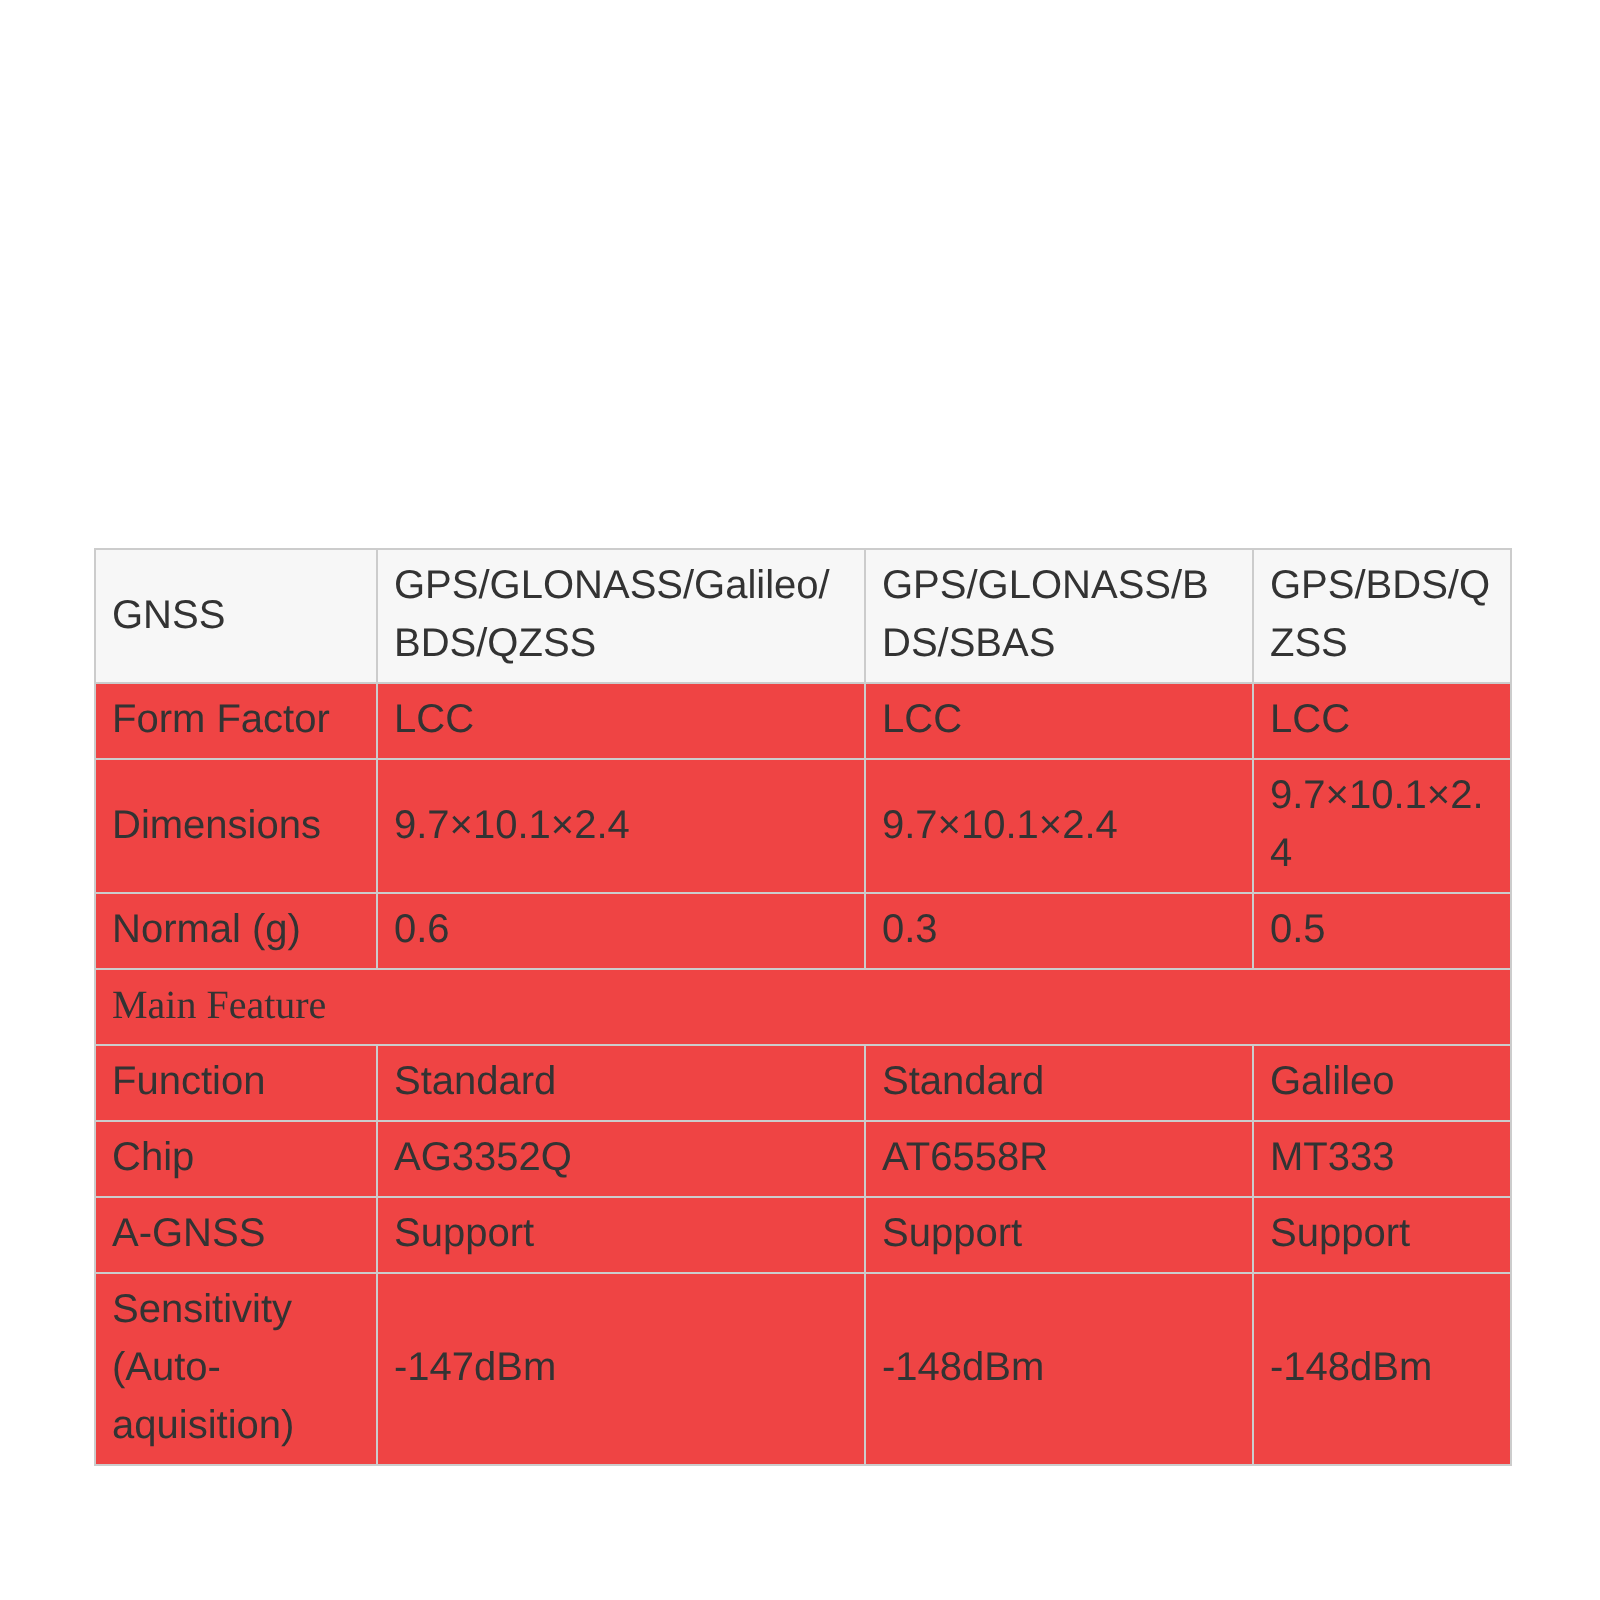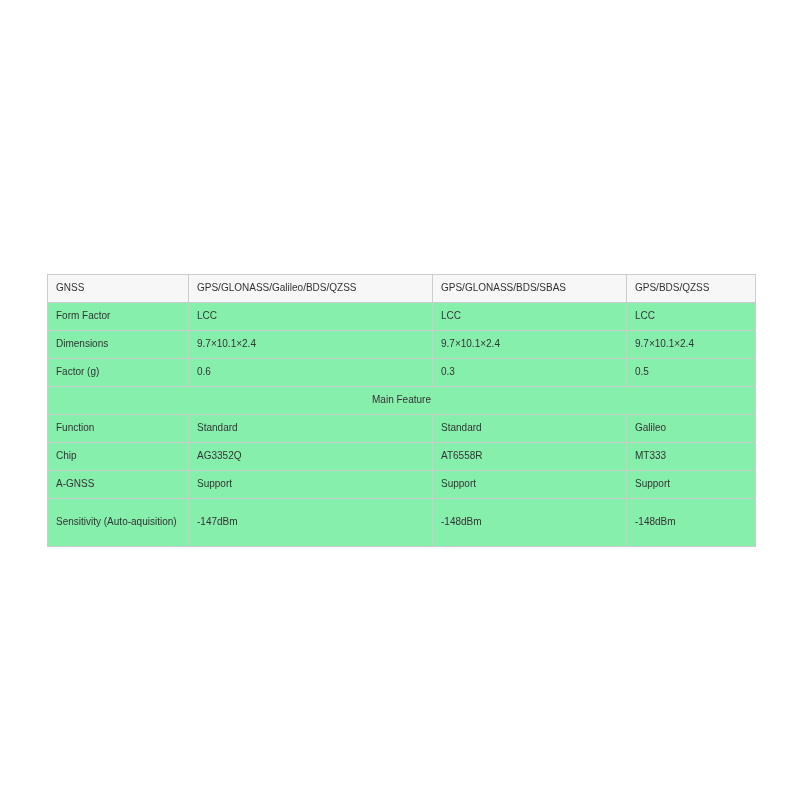--- a/index.html
+++ b/index.html
@@ -17,44 +17,44 @@
     height: 800px;
     background: #ffffff;
   }
   table.spec-table {
     position: absolute;
     left: 47px;
     top: 274px;
     width: 708px;
     border-collapse: collapse;
     table-layout: fixed;
-    font-size: 10px;
+    font-size: 20px;
     color: #333333;
-    background: #86efac;
+    background: #ef4444;
   }
   table.spec-table col.c1 { width: 141px; }
   table.spec-table col.c2 { width: 244px; }
   table.spec-table col.c3 { width: 194px; }
   table.spec-table col.c4 { width: 129px; }
   table.spec-table td {
     border: 1px solid #cccccc;
     padding: 4px 8px;
     vertical-align: middle;
     line-height: 1.45;
     word-wrap: break-word;
   }
   table.spec-table tr.row-normal td { height: 19px; }
   table.spec-table tr.row-tall td { height: 39px; }
   table.spec-table tr.row-xtall td { height: 54px; }
   table.spec-table tr.header-row td {
     background: #f7f7f7;
   }
   table.spec-table td.section-cell {
-    text-align: center;
     height: 19px;
+    font-family: Liberation Serif, serif;
   }
 </style>
 </head>
 <body>
 
 <div class="page">
   <table class="spec-table">
     <colgroup>
       <col class="c1">
         <col class="c2">
@@ -75,21 +75,21 @@
         <td>LCC</td>
         <td>LCC</td>
       </tr>
       <tr class="row-normal">
         <td>Dimensions</td>
         <td>9.7×10.1×2.4</td>
         <td>9.7×10.1×2.4</td>
         <td>9.7×10.1×2.4</td>
       </tr>
       <tr class="row-normal">
-        <td>Factor (g)</td>
+        <td>Normal (g)</td>
         <td>0.6</td>
         <td>0.3</td>
         <td>0.5</td>
       </tr>
 
       <tr>
         <td class="section-cell" colspan="4">Main Feature</td>
       </tr>
 
       <tr class="row-normal">

